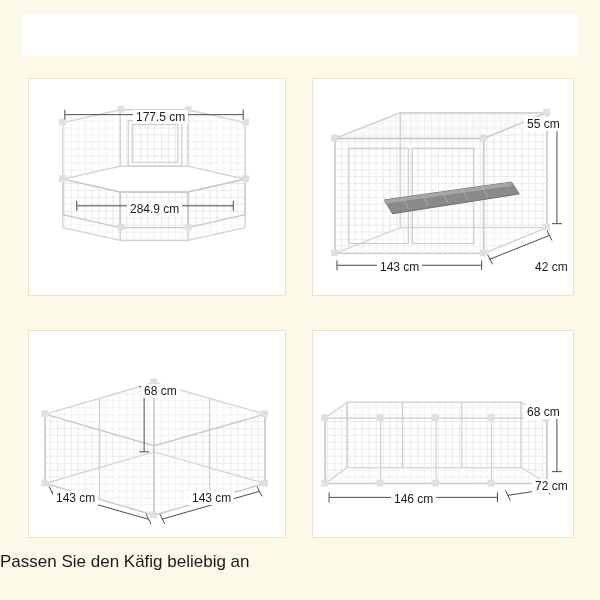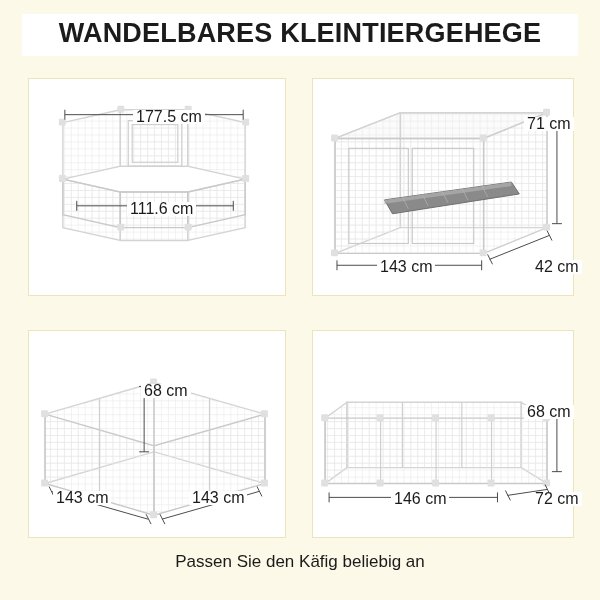--- a/index.html
+++ b/index.html
@@ -66,49 +66,47 @@
   #panel-0 { left: 28px;  top: 78px;  width: 258px; height: 218px; }
   #panel-1 { left: 312px; top: 78px;  width: 262px; height: 218px; }
   #panel-2 { left: 28px;  top: 330px; width: 258px; height: 208px; }
   #panel-3 { left: 312px; top: 330px; width: 262px; height: 208px; }
 
   .panel svg { display: block; width: 100%; height: 100%; }
 
   
   .dim {
     position: absolute;
-    font-size: 16px;
+    font-size: 12px;
     color: #1b1b1b;
     background: #ffffff;
     padding: 0 3px;
     white-space: nowrap;
     line-height: 14px;
   }
 
   
   .footer {
     position: absolute;
     left: 0;
     top: 552px;
     width: 600px;
-    text-align: center;
     font-size: 17px;
     color: #1b1b1b;
     white-space: nowrap;
   }
 </style>
 </head>
 <body>
 
 <div class="page">
 
   <div class="header">
     <div class="header-bar"></div>
     <div class="header-accent"></div>
-    <div class="title">WANDELBARES KLEINTIERGEHEGE</div>
   </div>
 
   <div class="panel" id="panel-0">
     <svg viewBox="0 0 258 218">
       <defs>
         <pattern id="mesh1" width="7" height="7" patternUnits="userSpaceOnUse">
           <path d="M0 0 L7 0 M0 0 L0 7" stroke="#e6e6e6" stroke-width="1"></path>
         </pattern>
       </defs>
 
@@ -149,21 +147,21 @@
         <line x1="216" y1="31" x2="216" y2="41"></line>
       </g>
 
       <g stroke="#4a4a4a" stroke-width="1">
         <line x1="48" y1="128" x2="206" y2="128"></line>
         <line x1="48" y1="123" x2="48" y2="133"></line>
         <line x1="206" y1="123" x2="206" y2="133"></line>
       </g>
     </svg>
     <div class="dim" style="left:104px; top:31px;">177.5 cm</div>
-    <div class="dim" style="left:98px; top:123px;">111.6 cm</div>
+    <div class="dim" style="left:98px; top:123px;">284.9 cm</div>
   </div>
 
   <div class="panel" id="panel-1">
     <svg viewBox="0 0 262 218">
       <defs>
         <pattern id="mesh2" width="7" height="7" patternUnits="userSpaceOnUse">
           <path d="M0 0 L7 0 M0 0 L0 7" stroke="#e6e6e6" stroke-width="1"></path>
         </pattern>
         <pattern id="mesh2d" width="6" height="6" patternUnits="userSpaceOnUse">
           <path d="M0 0 L6 0 M0 0 L0 6" stroke="#dcdcdc" stroke-width="1"></path>
@@ -218,21 +216,21 @@
         <line x1="24" y1="183" x2="24" y2="193"></line>
         <line x1="170" y1="183" x2="170" y2="193"></line>
       </g>
 
       <g stroke="#4a4a4a" stroke-width="1">
         <line x1="178" y1="182" x2="238" y2="158"></line>
         <line x1="176" y1="177" x2="181" y2="187"></line>
         <line x1="236" y1="153" x2="241" y2="163"></line>
       </g>
     </svg>
-    <div class="dim" style="left:211px; top:38px;">71 cm</div>
+    <div class="dim" style="left:211px; top:38px;">55 cm</div>
     <div class="dim" style="left:64px; top:181px;">143 cm</div>
     <div class="dim" style="left:219px; top:181px;">42 cm</div>
   </div>
 
   <div class="panel" id="panel-2">
     <svg viewBox="0 0 258 208">
       <defs>
         <pattern id="mesh3" width="7" height="7" patternUnits="userSpaceOnUse">
           <path d="M0 0 L7 0 M0 0 L0 7" stroke="#e6e6e6" stroke-width="1"></path>
         </pattern>
@@ -339,18 +337,18 @@
       </g>
 
       <g stroke="#4a4a4a" stroke-width="1">
         <line x1="196" y1="166" x2="236" y2="160"></line>
         <line x1="194" y1="161" x2="199" y2="171"></line>
         <line x1="234" y1="155" x2="239" y2="165"></line>
       </g>
     </svg>
     <div class="dim" style="left:211px; top:74px;">68 cm</div>
     <div class="dim" style="left:78px; top:161px;">146 cm</div>
-    <div class="dim" style="left:219px; top:161px;text-align:right;">72 cm</div>
+    <div class="dim" style="left:219px; top:148px;text-align:right;">72 cm</div>
   </div>
 
   <div class="footer">Passen Sie den Käfig beliebig an</div>
 
 </div>
 
 </body></html>

